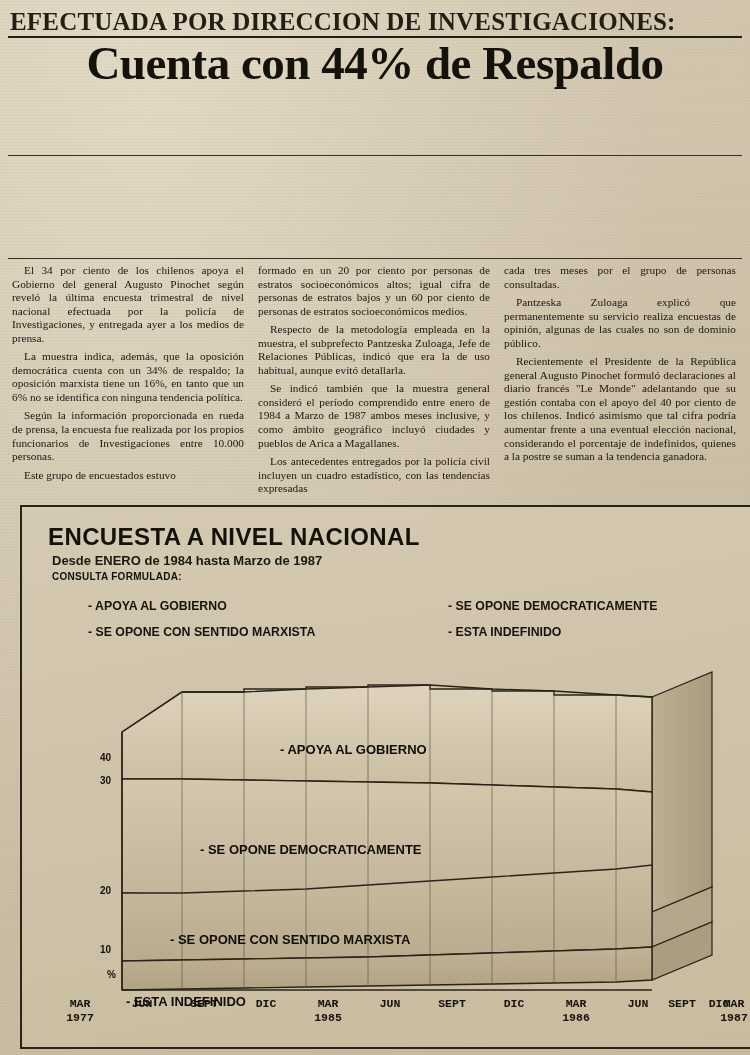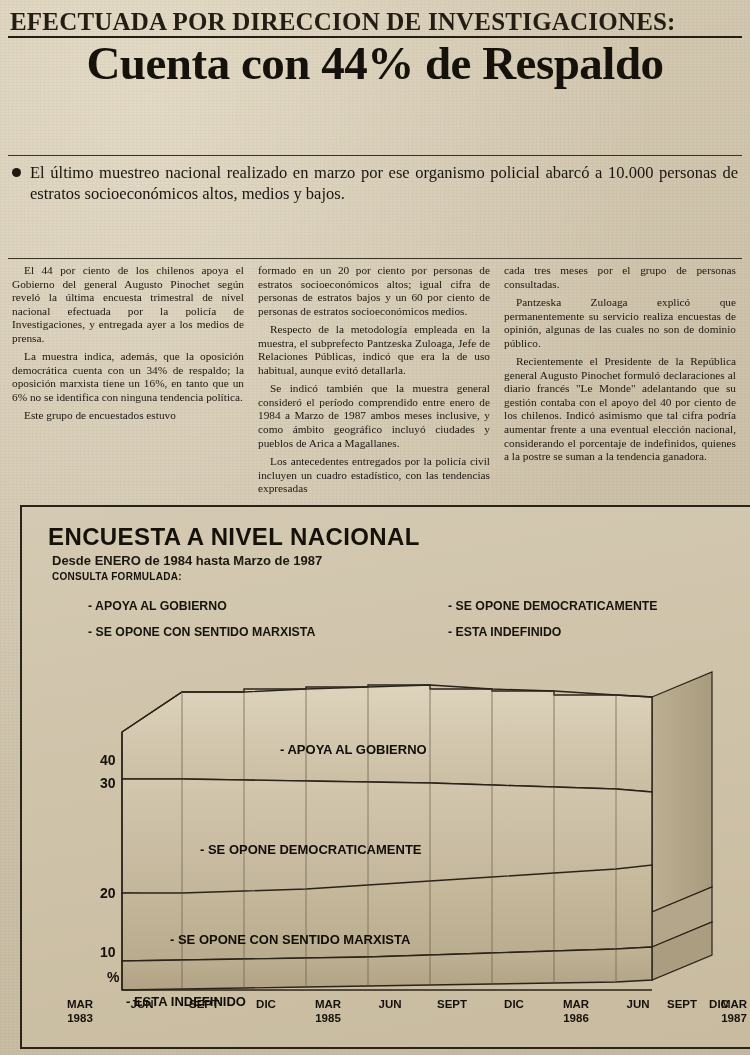--- a/index.html
+++ b/index.html
@@ -115,58 +115,55 @@
   .plot svg{display:block;}
   .band-label{
     position:absolute;
     font-family:"Liberation Sans", sans-serif;
     font-weight:700;font-size:13px;color:#110d08;
     white-space:nowrap;
   }
   .ylab{
     position:absolute;
     font-family:"Liberation Sans", sans-serif;
-    font-weight:700;font-size:14px;color:#15110b;
+    font-weight:700;font-size:10px;color:#15110b;
   }
   .xaxis{
     position:absolute;left:0;top:490px;width:734px;height:46px;
   }
   .xtick{
     position:absolute;text-align:center;
-    font-family:Liberation Sans, sans-serif;
+    font-family:Liberation Mono, monospace;
     font-weight:700;font-size:11.5px;color:#15110b;
     line-height:1.25;
   }
 </style>
 </head>
 <body>
 
 <div class="page">
   <div class="noise"></div>
 
   <div class="kicker">EFECTUADA POR DIRECCION DE INVESTIGACIONES:</div>
   <div class="kicker-rule"></div>
 
   <div class="headline">
     <span>Cuenta con 44% de Respaldo</span>
   </div>
   <div class="head-rule"></div>
 
   <div class="bullets">
-    <div class="bullet">
-      <div class="dot"></div>
-      <div class="txt">El último muestreo nacional realizado en marzo por ese organismo policial abarcó a 10.000 personas de estratos socioeconómicos altos, medios y bajos.</div>
-    </div>
   </div>
   <div class="bul-rule"></div>
 
   <div class="cols">
     <div class="col">
-      <p>El 44 por ciento de los chilenos apoya el Gobierno del general Augusto Pinochet según reveló la última encuesta trimestral de nivel nacional efectuada por la policía de Investigaciones, y entregada ayer a los medios de prensa.</p>
+      <p>El 34 por ciento de los chilenos apoya el Gobierno del general Augusto Pinochet según reveló la última encuesta trimestral de nivel nacional efectuada por la policía de Investigaciones, y entregada ayer a los medios de prensa.</p>
       <p>La muestra indica, además, que la oposición democrática cuenta con un 34% de respaldo; la oposición marxista tiene un 16%, en tanto que un 6% no se identifica con ninguna tendencia política.</p>
+      <p>Según la información proporcionada en rueda de prensa, la encuesta fue realizada por los propios funcionarios de Investigaciones entre 10.000 personas.</p>
       <p>Este grupo de encuestados estuvo</p>
     </div>
     <div class="col">
       <p class="noind">formado en un 20 por ciento por personas de estratos socioeconómicos altos; igual cifra de personas de estratos bajos y un 60 por ciento de personas de estratos socioeconómicos medios.</p>
       <p>Respecto de la metodología empleada en la muestra, el subprefecto Pantzeska Zuloaga, Jefe de Relaciones Públicas, indicó que era la de uso habitual, aunque evitó detallarla.</p>
       <p>Se indicó también que la muestra general consideró el período comprendido entre enero de 1984 a Marzo de 1987 ambos meses inclusive, y como ámbito geográfico incluyó ciudades y pueblos de Arica a Magallanes.</p>
       <p>Los antecedentes entregados por la policía civil incluyen un cuadro estadístico, con las tendencias expresadas</p>
     </div>
     <div class="col">
       <p class="noind">cada tres meses por el grupo de personas consultadas.</p>
@@ -283,21 +280,21 @@
     </div>
 
     <div class="band-label" style="left:258px;top:235px;">- APOYA AL GOBIERNO</div>
     <div class="band-label" style="left:178px;top:335px;">- SE OPONE DEMOCRATICAMENTE</div>
     <div class="band-label" style="left:148px;top:425px;">- SE OPONE CON SENTIDO MARXISTA</div>
     <div class="band-label" style="left:104px;top:487px;">- ESTA INDEFINIDO</div>
 
     <div class="xaxis">
       <div class="xtick" style="left:28px;top:0;width:60px;">
         <div>MAR</div>
-        <div>1983</div>
+        <div>1977</div>
       </div>
       <div class="xtick" style="left:90px;top:0;width:60px;">
         <div>JUN</div>
       </div>
       <div class="xtick" style="left:152px;top:0;width:60px;">
         <div>SEPT</div>
       </div>
       <div class="xtick" style="left:214px;top:0;width:60px;">
         <div>DIC</div>
       </div>

